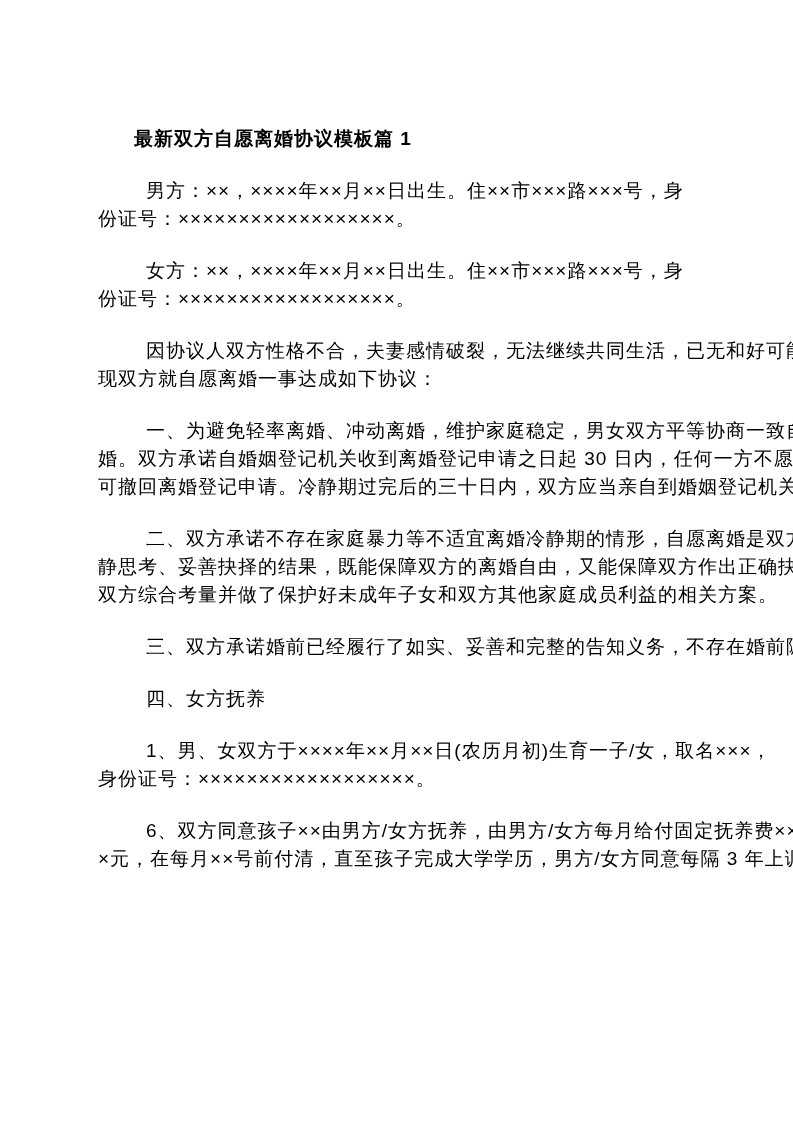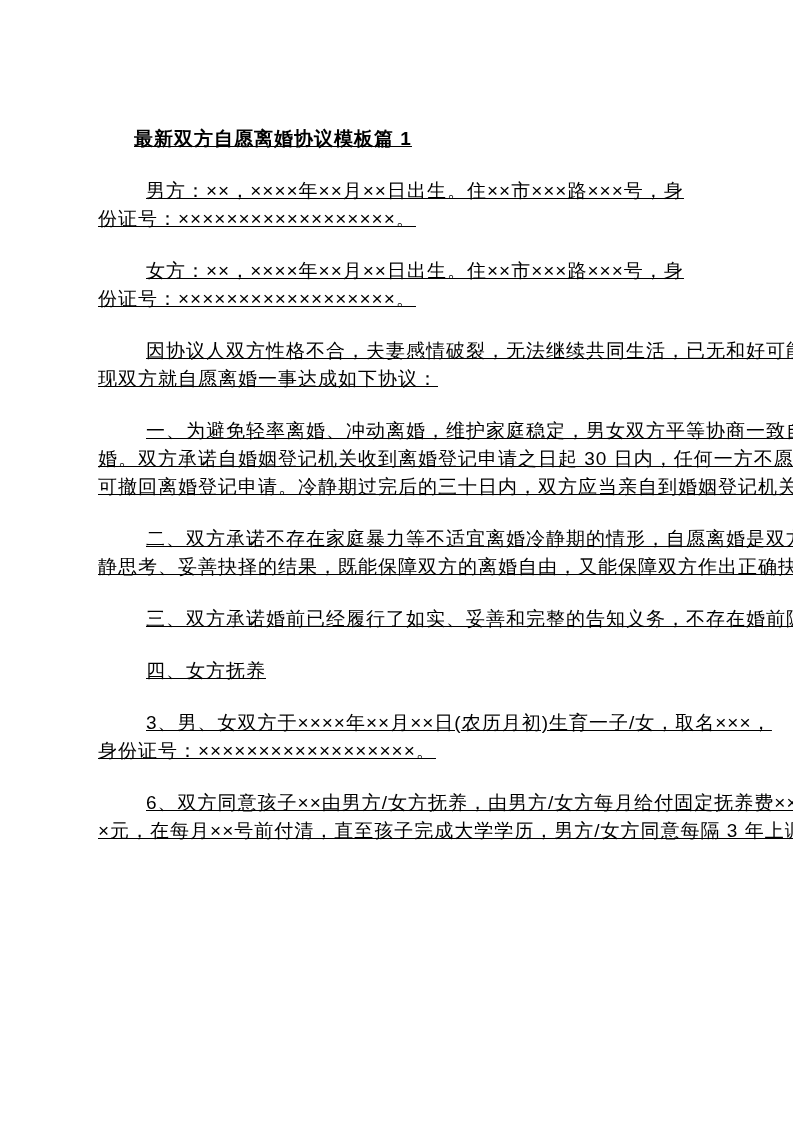--- a/index.html
+++ b/index.html
@@ -1,15 +1,15 @@
 <!DOCTYPE html>
 <html><head>
 <meta charset="utf-8">
 <style>
-  * { box-sizing: border-box; text-decoration: underline; }
+  * { box-sizing: border-box; }
   html, body {
     margin: 0;
     padding: 0;
     background: #ffffff;
   }
   .page {
     position: relative;
     width: 793px;
     height: 1122px;
     background: #ffffff;
@@ -69,32 +69,33 @@
 
     <div class="para">
       <div class="line first">一、为避免轻率离婚、冲动离婚，维护家庭稳定，男女双方平等协商一致自愿离</div>
       <div class="line">婚。双方承诺自婚姻登记机关收到离婚登记申请之日起 30 日内，任何一方不愿离婚的</div>
       <div class="line">可撤回离婚登记申请。冷静期过完后的三十日内，双方应当亲自到婚姻登记机关申请</div>
     </div>
 
     <div class="para">
       <div class="line first">二、双方承诺不存在家庭暴力等不适宜离婚冷静期的情形，自愿离婚是双方冷</div>
       <div class="line">静思考、妥善抉择的结果，既能保障双方的离婚自由，又能保障双方作出正确抉择，</div>
+      <div class="line">双方综合考量并做了保护好未成年子女和双方其他家庭成员利益的相关方案。</div>
     </div>
 
     <div class="para">
       <div class="line first">三、双方承诺婚前已经履行了如实、妥善和完整的告知义务，不存在婚前隐瞒</div>
     </div>
 
     <div class="para">
       <div class="line first">四、女方抚养</div>
     </div>
 
     <div class="para">
-      <div class="line first">3、男、女双方于××××年××月××日(农历月初)生育一子/女，取名×××，</div>
+      <div class="line first">1、男、女双方于××××年××月××日(农历月初)生育一子/女，取名×××，</div>
       <div class="line">身份证号：××××××××××××××××××。</div>
     </div>
 
     <div class="para">
       <div class="line first">6、双方同意孩子××由男方/女方抚养，由男方/女方每月给付固定抚养费××</div>
       <div class="line">×元，在每月××号前付清，直至孩子完成大学学历，男方/女方同意每隔 3 年上调</div>
     </div>
 
   </div>
 </div>

